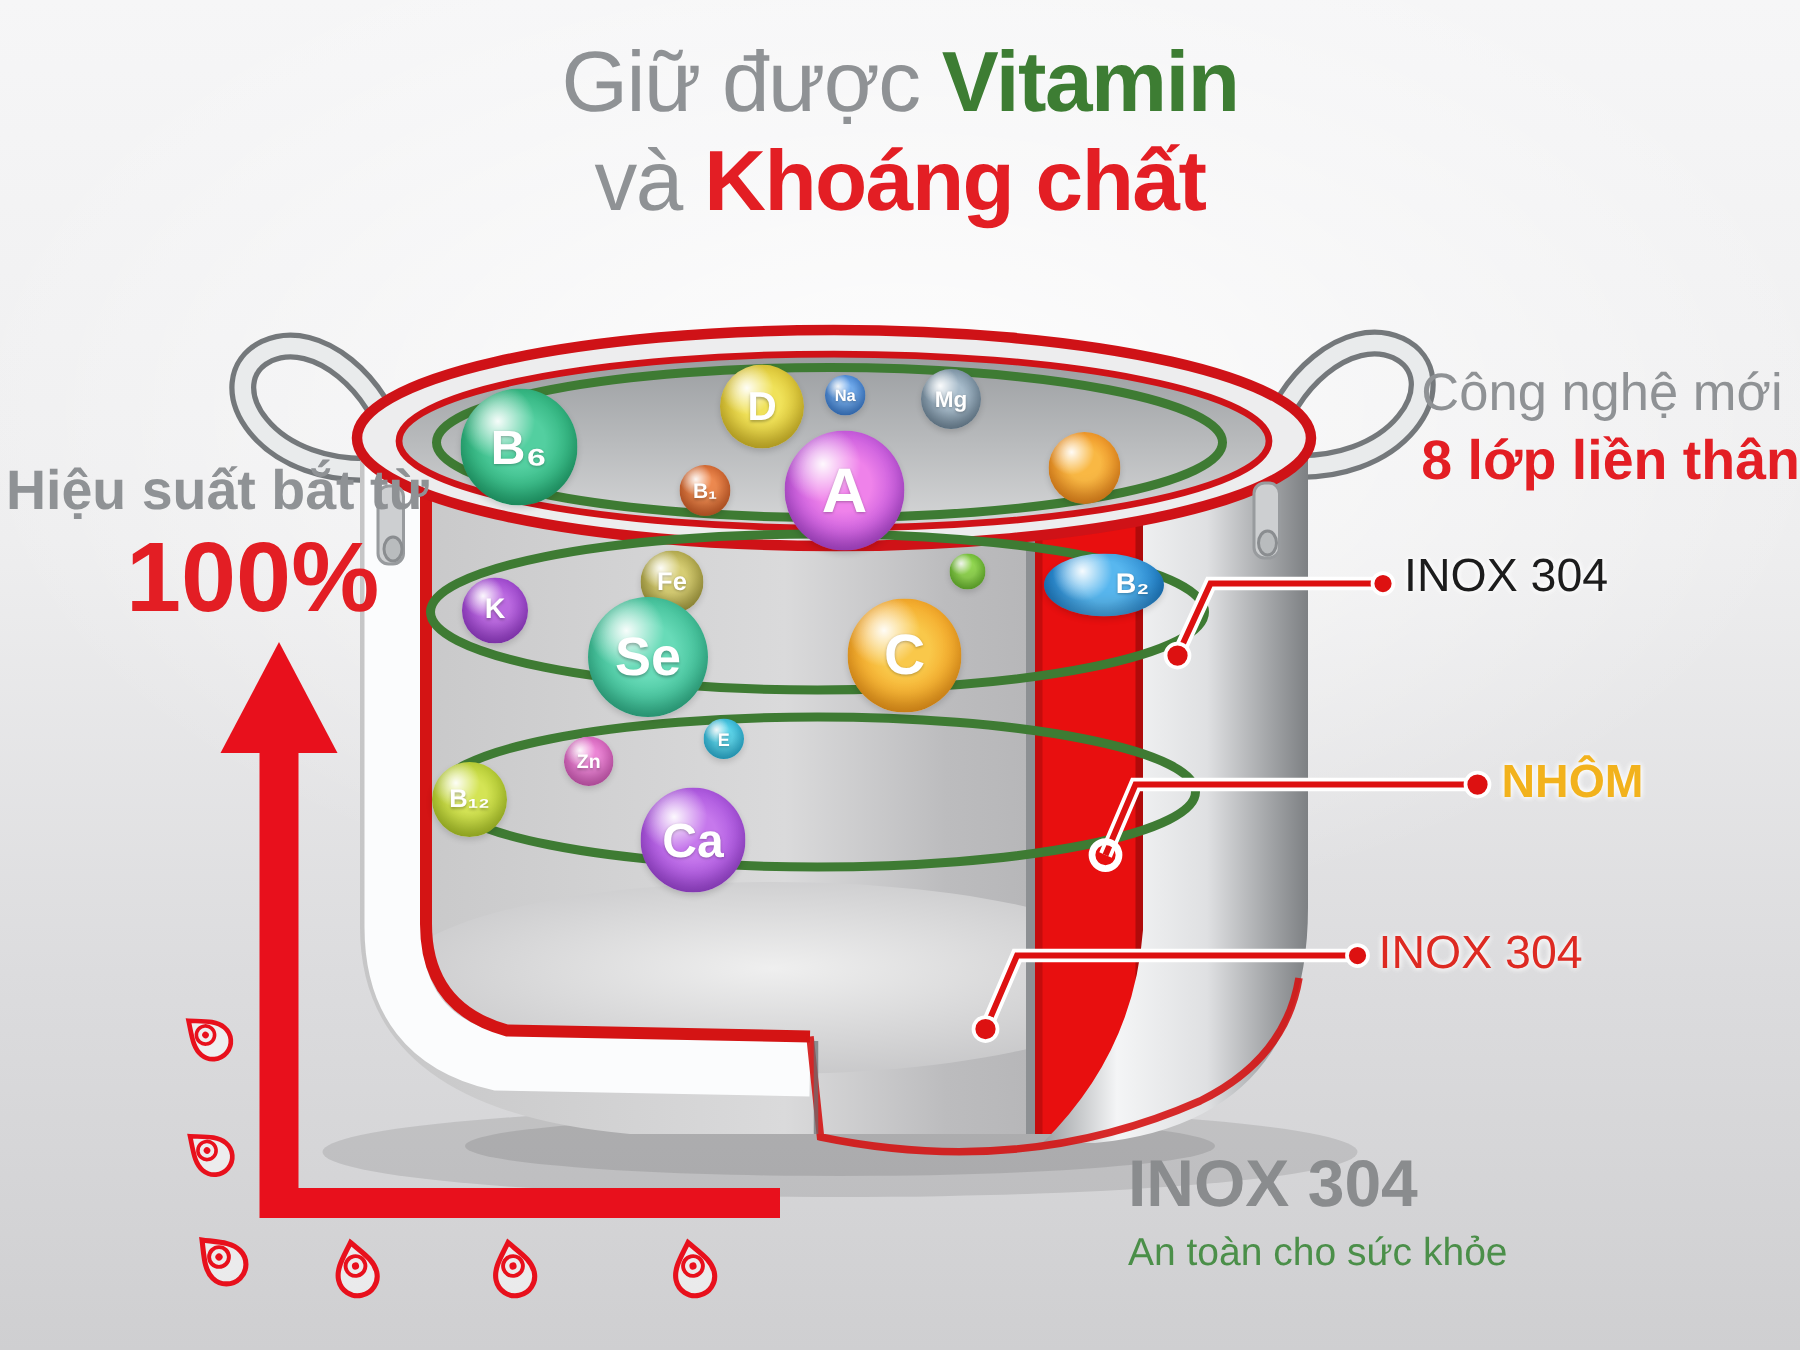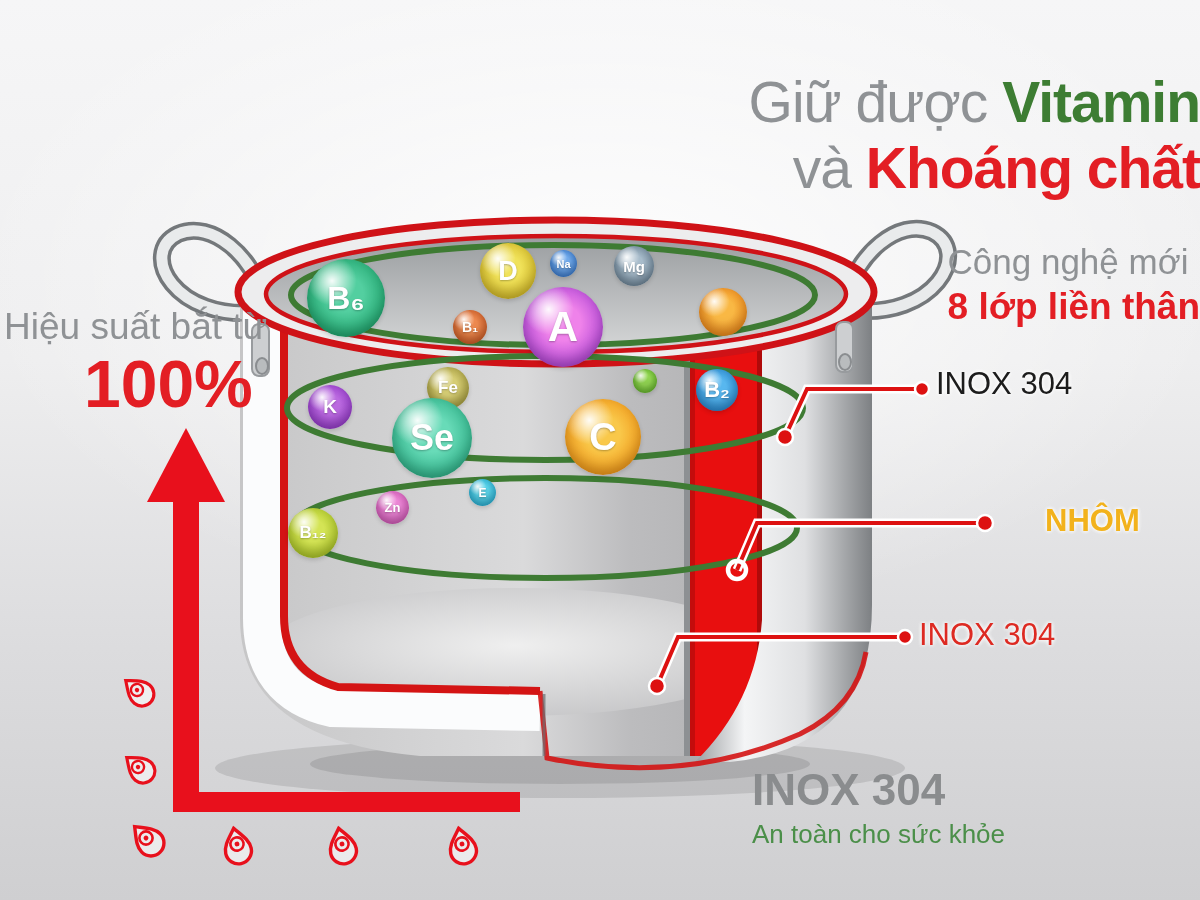--- a/index.html
+++ b/index.html
@@ -5,36 +5,36 @@
   html,body{margin:0;padding:0;}
   body{font-family:"Liberation Sans", sans-serif;}
   #stage{
     position:relative;width:1200px;height:900px;overflow:hidden;
     background:
       radial-gradient(ellipse 900px 500px at 50% 30%, rgba(255,255,255,.85), rgba(255,255,255,0) 70%),
       linear-gradient(180deg,#f6f6f7 0%,#eeeeef 40%,#dcdcde 72%,#cfcfd1 100%);
   }
   .abs{position:absolute;}
   
-  .title{left:0;right:0;top:22px;text-align:right;line-height:1.16;margin-top:47px;}
+  .title{left:0;right:0;top:22px;text-align:center;line-height:1.16;}
   .title .row{font-size:57px;letter-spacing:-1px;}
   .t-plain{color:var(--text-gray);font-weight:500;}
   .t-green{color:var(--accent-green);font-weight:800;}
   .t-red{color:var(--accent-red);font-weight:800;}
   
-  .eff-caption{left:4px;top:306px;font-size:37px;color:var(--text-gray);font-weight:400;}
+  .eff-caption{left:4px;top:306px;font-size:37px;color:var(--text-gray);font-weight:700;}
   .eff-value{left:84px;top:346px;font-size:66px;font-weight:800;color:var(--accent-red);}
   
   .tech{right:0;top:240px;line-height:1.25;}
   .tech .cap{font-size:35px;color:var(--text-gray);font-weight:500;}
   .tech .hi{font-size:37px;color:var(--accent-red);font-weight:800;}
   
   .lbl{font-size:31px;white-space:nowrap;text-shadow:0 0 4px #fff,0 0 4px #fff;}
   .lbl-outer{left:936px;top:366px;color:var(--label-black);}
-  .lbl-nhom{left:1001px;top:503px;color:var(--nhom-yellow);font-weight:700;margin-left:44px;}
+  .lbl-nhom{left:1001px;top:503px;color:var(--nhom-yellow);font-weight:700;}
   .lbl-inner{left:919px;top:617px;color:var(--label-red);}
   
   .footer{left:752px;top:766px;line-height:1.1;}
   .footer .mat{font-size:44px;font-weight:800;color:#8a8c8e;}
   .footer .tag{font-size:26px;color:var(--footer-green);font-weight:500;margin-top:6px;}
   
   .ball{
     position:absolute;border-radius:50%;display:flex;align-items:center;justify-content:center;
     color:#fff;font-weight:800;text-shadow:0 1px 2px rgba(0,0,0,.28);
     box-shadow:inset 0 -7px 12px rgba(0,0,0,.20), 0 2px 4px rgba(0,0,0,.15);
@@ -185,24 +185,25 @@
   <div class="ball" style="left:550px;top:250px;width:27px;height:27px;font-size:11px;background:radial-gradient(circle at 32% 28%, rgba(255,255,255,.95), rgba(255,255,255,0) 32%),radial-gradient(circle at 50% 45%, #74aef0 30%, #2e6fc4 85%);">Na</div>
   <div class="ball" style="left:614px;top:246px;width:40px;height:40px;font-size:15px;background:radial-gradient(circle at 32% 28%, rgba(255,255,255,.95), rgba(255,255,255,0) 32%),radial-gradient(circle at 50% 45%, #a8bccb 30%, #61798c 85%);">Mg</div>
   <div class="ball" style="left:523px;top:287px;width:80px;height:80px;font-size:42px;background:radial-gradient(circle at 32% 28%, rgba(255,255,255,.95), rgba(255,255,255,0) 32%),radial-gradient(circle at 50% 45%, #ef82ea 30%, #a43ad0 85%);">A</div>
   <div class="ball" style="left:453px;top:310px;width:34px;height:34px;font-size:14px;background:radial-gradient(circle at 32% 28%, rgba(255,255,255,.95), rgba(255,255,255,0) 32%),radial-gradient(circle at 50% 45%, #ee8a50 30%, #c2511d 85%);">B₁</div>
   <div class="ball" style="left:699px;top:288px;width:48px;height:48px;font-size:10px;background:radial-gradient(circle at 32% 28%, rgba(255,255,255,.95), rgba(255,255,255,0) 32%),radial-gradient(circle at 50% 45%, #f9b844 30%, #e97d12 85%);"></div>
   <div class="ball" style="left:308px;top:385px;width:44px;height:44px;font-size:19px;background:radial-gradient(circle at 32% 28%, rgba(255,255,255,.95), rgba(255,255,255,0) 32%),radial-gradient(circle at 50% 45%, #bb6ae0 30%, #8c30c4 85%);">K</div>
   <div class="ball" style="left:427px;top:367px;width:42px;height:42px;font-size:17px;background:radial-gradient(circle at 32% 28%, rgba(255,255,255,.95), rgba(255,255,255,0) 32%),radial-gradient(circle at 50% 45%, #d6cd74 30%, #9a9132 85%);">Fe</div>
   <div class="ball" style="left:392px;top:398px;width:80px;height:80px;font-size:36px;background:radial-gradient(circle at 32% 28%, rgba(255,255,255,.95), rgba(255,255,255,0) 32%),radial-gradient(circle at 50% 45%, #68dbb8 30%, #23a87e 85%);">Se</div>
   <div class="ball" style="left:565px;top:399px;width:76px;height:76px;font-size:38px;background:radial-gradient(circle at 32% 28%, rgba(255,255,255,.95), rgba(255,255,255,0) 32%),radial-gradient(circle at 50% 45%, #f9c84a 30%, #ee8d0e 85%);">C</div>
   <div class="ball" style="left:633px;top:369px;width:24px;height:24px;font-size:9px;background:radial-gradient(circle at 32% 28%, rgba(255,255,255,.95), rgba(255,255,255,0) 32%),radial-gradient(circle at 50% 45%, #97dd55 30%, #5cad25 85%);"></div>
-  <div class="ball" style="left:696px;top:369px;width:42px;height:42px;font-size:22px;background:radial-gradient(circle at 32% 28%, rgba(255,255,255,.95), rgba(255,255,255,0) 32%),radial-gradient(circle at 50% 45%, #58b7ef 30%, #1f7ec7 85%);">B₂</div>
+  <div class="ball" style="left:696px;top:369px;width:42px;height:42px;font-size:19px;background:radial-gradient(circle at 32% 28%, rgba(255,255,255,.95), rgba(255,255,255,0) 32%),radial-gradient(circle at 50% 45%, #58b7ef 30%, #1f7ec7 85%);padding-left:38px;">B₂</div>
   <div class="ball" style="left:288px;top:508px;width:50px;height:50px;font-size:17px;background:radial-gradient(circle at 32% 28%, rgba(255,255,255,.95), rgba(255,255,255,0) 32%),radial-gradient(circle at 50% 45%, #d4e455 30%, #a2bd1d 85%);">B₁₂</div>
   <div class="ball" style="left:376px;top:491px;width:33px;height:33px;font-size:13px;background:radial-gradient(circle at 32% 28%, rgba(255,255,255,.95), rgba(255,255,255,0) 32%),radial-gradient(circle at 50% 45%, #ec86d6 30%, #c94fae 85%);">Zn</div>
   <div class="ball" style="left:469px;top:479px;width:27px;height:27px;font-size:12px;background:radial-gradient(circle at 32% 28%, rgba(255,255,255,.95), rgba(255,255,255,0) 32%),radial-gradient(circle at 50% 45%, #5cd6ec 30%, #1fa6cc 85%);">E</div>
+  <div class="ball" style="left:427px;top:525px;width:70px;height:70px;font-size:32px;background:radial-gradient(circle at 32% 28%, rgba(255,255,255,.95), rgba(255,255,255,0) 32%),radial-gradient(circle at 50% 45%, #c678ec 30%, #9338d0 85%);">Ca</div>
 
   <div class="abs title">
     <div class="row">
       <span class="t-plain">Giữ được</span>
       <span class="t-green">Vitamin</span>
     </div>
     <div class="row">
       <span class="t-plain">và</span>
       <span class="t-red">Khoáng chất</span>
     </div>

